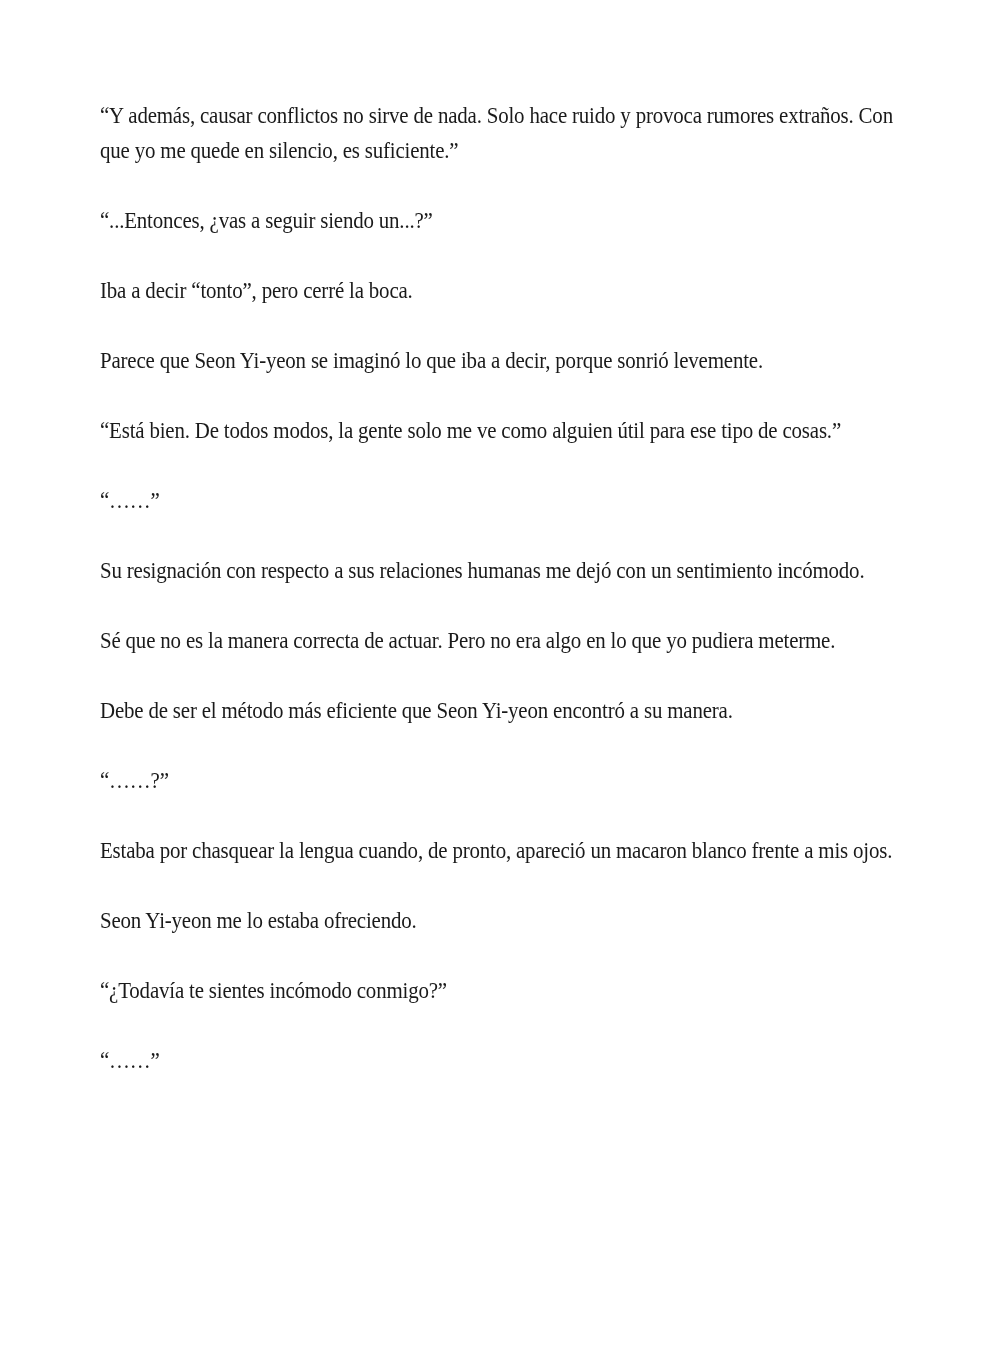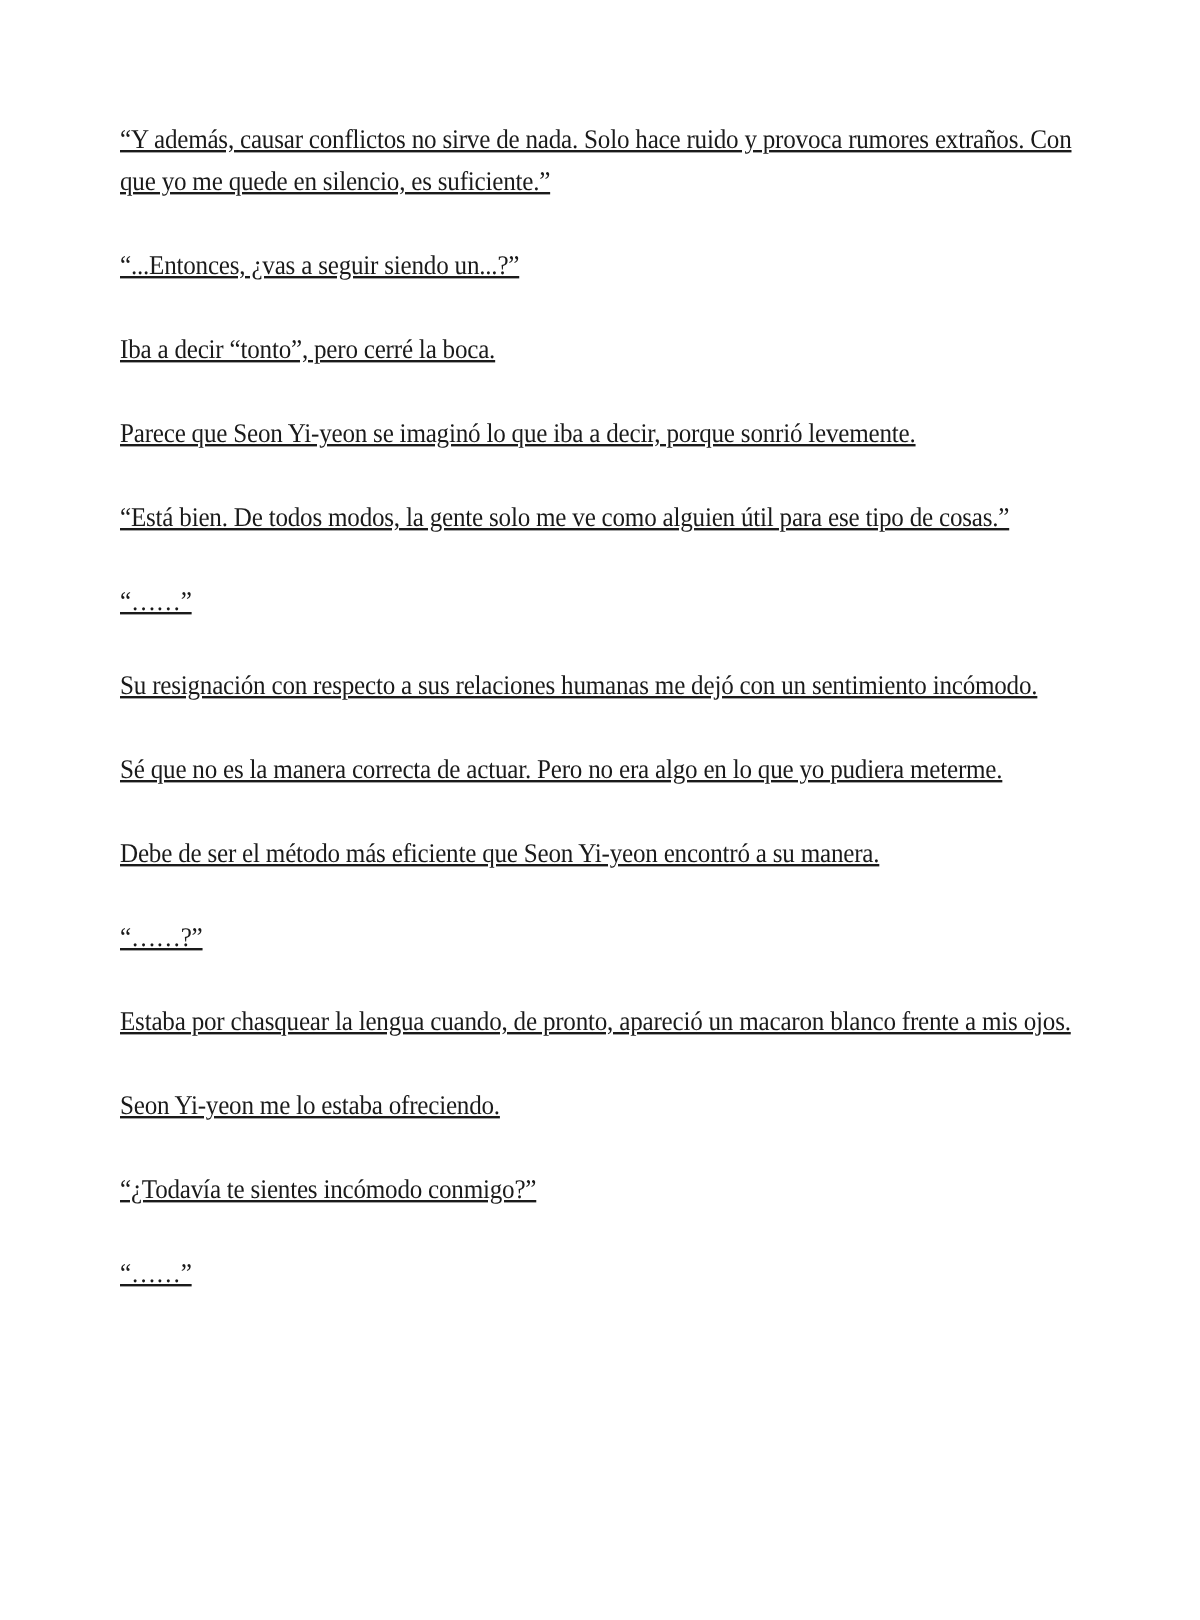--- a/index.html
+++ b/index.html
@@ -16,21 +16,20 @@
     .page {
       position: absolute;
       left: 100px;
       top: 98px;
       width: 800px;
       color: #1a1a1a;
       font-family: "Liberation Serif", "DejaVu Serif", serif;
       font-size: 22.5px;
       line-height: 35px;
       letter-spacing: -0.2px;
-      text-decoration: underline;
     }
     .page p {
       margin: 0 0 35px 0;
       padding: 0;
       transform: scaleX(0.93);
       transform-origin: left top;
       width: 860px;
     }
   </style>
 </head>

